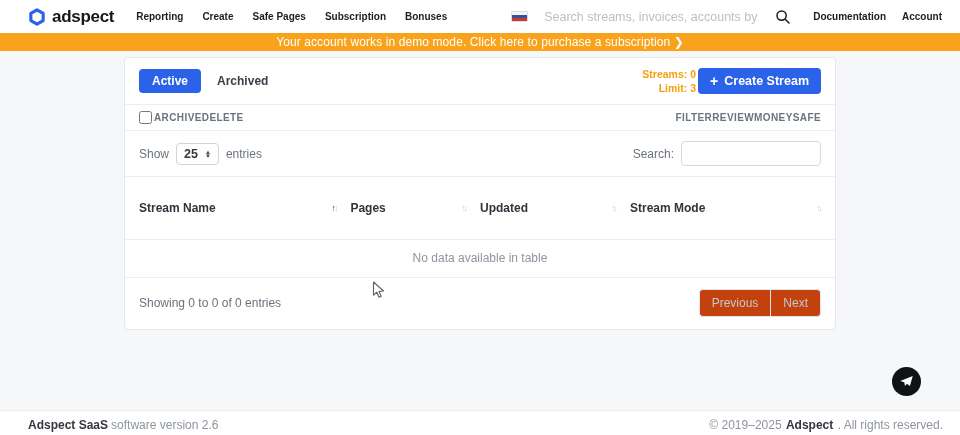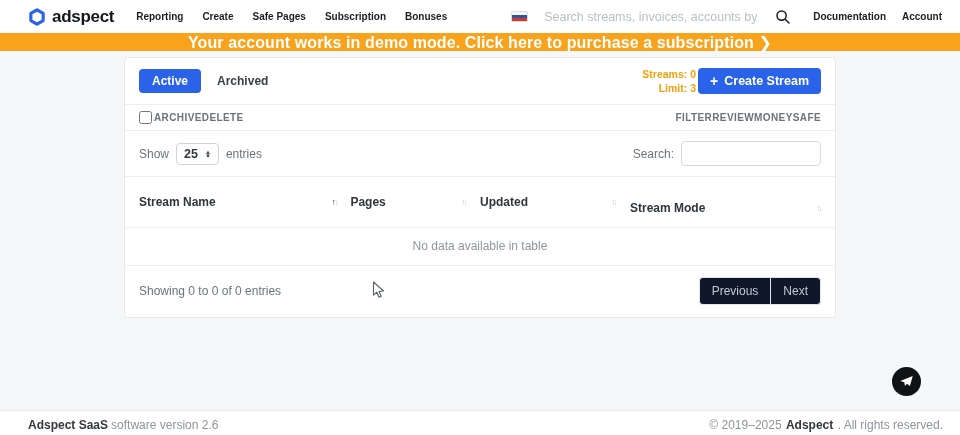--- a/index.html
+++ b/index.html
@@ -24,21 +24,21 @@
   .nav-search {
     border:none; outline:none; width:215px; font-size:12.5px;
     font-family:"Liberation Sans","DejaVu Sans",sans-serif; color:#3a4049; background:transparent;
   }
   .nav-search::placeholder { color:#b9c0c8; }
   .search-icon { width:16px; height:16px; cursor:pointer; margin-right:6px; }
   
   .banner {
     height:18px; background:#f9a21b; display:flex; align-items:center; justify-content:center; cursor:pointer;
   }
-  .banner span { color:#fff; font-size:16px; font-weight:700; letter-spacing:.1px; }
+  .banner span { color:#fff; font-size:12px; font-weight:400; letter-spacing:.1px; }
   
   .main { height:353px; position:relative; }
   .card {
     width:712px; margin:6px auto 0; background:#fff;
     border:1px solid #e6e8ec; border-radius:4px;
   }
   .card-header { display:flex; align-items:center; padding:9px 14px; }
   .btn-blue {
     background:#2a62e9; color:#fff; border:none; border-radius:4px;
     font-size:12px; font-weight:700; padding:5px 13px; cursor:pointer;
@@ -66,37 +66,37 @@
   }
   .pagesize .num { font-size:12.5px; color:#33383f; font-weight:600; }
   .stepper { display:flex; flex-direction:column; line-height:4px; color:#424850; }
   .stepper span { font-size:6px; }
   .search-input {
     width:140px; height:25px; border:1px solid #d6dae0; border-radius:4px;
     outline:none; padding:0 7px; font-size:12px; color:#3a4049;
     font-family:"Liberation Sans","DejaVu Sans",sans-serif;
   }
   .table-head {
-    display:flex; padding:12px 14px; border-top:1px solid #eceef1; border-bottom:1px solid #eceef1;
+    display:flex; padding:24px 14px; border-top:1px solid #eceef1; border-bottom:1px solid #eceef1;
   }
   .th { display:flex; align-items:center; justify-content:space-between; padding-right:14px; cursor:pointer; }
   .th:nth-child(1){ width:31%; } .th:nth-child(2){ width:19%; }
-  .th:nth-child(3){ width:22%; } .th:nth-child(4){ width:28%; padding-right:0;margin-top:12px; }
+  .th:nth-child(3){ width:22%; } .th:nth-child(4){ width:28%; padding-right:0; }
   .th .lbl { font-size:12px; font-weight:700; color:#2f353c; }
   .sort { font-size:9px; letter-spacing:-2px; color:#c9ced5; }
   .sort .up-active { color:#4a5058; }
   .table-empty {
     text-align:center; padding:11px 0 12px; font-size:12px; color:#8d959e;
     border-bottom:1px solid #eceef1;
   }
   .card-footer { display:flex; align-items:center; padding:11px 14px 12px; }
   .summary { font-size:12px; color:#6b737d; }
   .pagination { margin-left:auto; display:flex; }
   .page-btn {
-    background:#0f172a; border:1px solid #e2e5e9; color:#c3c9d1; font-size:12px;
+    background:#c2410c; border:1px solid #e2e5e9; color:#c3c9d1; font-size:12px;
     padding:6px 12px; cursor:default; font-family:"Liberation Sans","DejaVu Sans",sans-serif;
   }
   .page-btn.prev { border-radius:4px 0 0 4px; border-right:none; }
   .page-btn.next { border-radius:0 4px 4px 0; }
   
   .tg-fab {
     position:absolute; left:892px; top:367px; width:29px; height:29px; border-radius:50%;
     background:#101216; display:flex; align-items:center; justify-content:center; cursor:pointer; z-index:3;
   }
   .cursor { position:absolute; left:372px; top:281px; z-index:5; pointer-events:none; }

